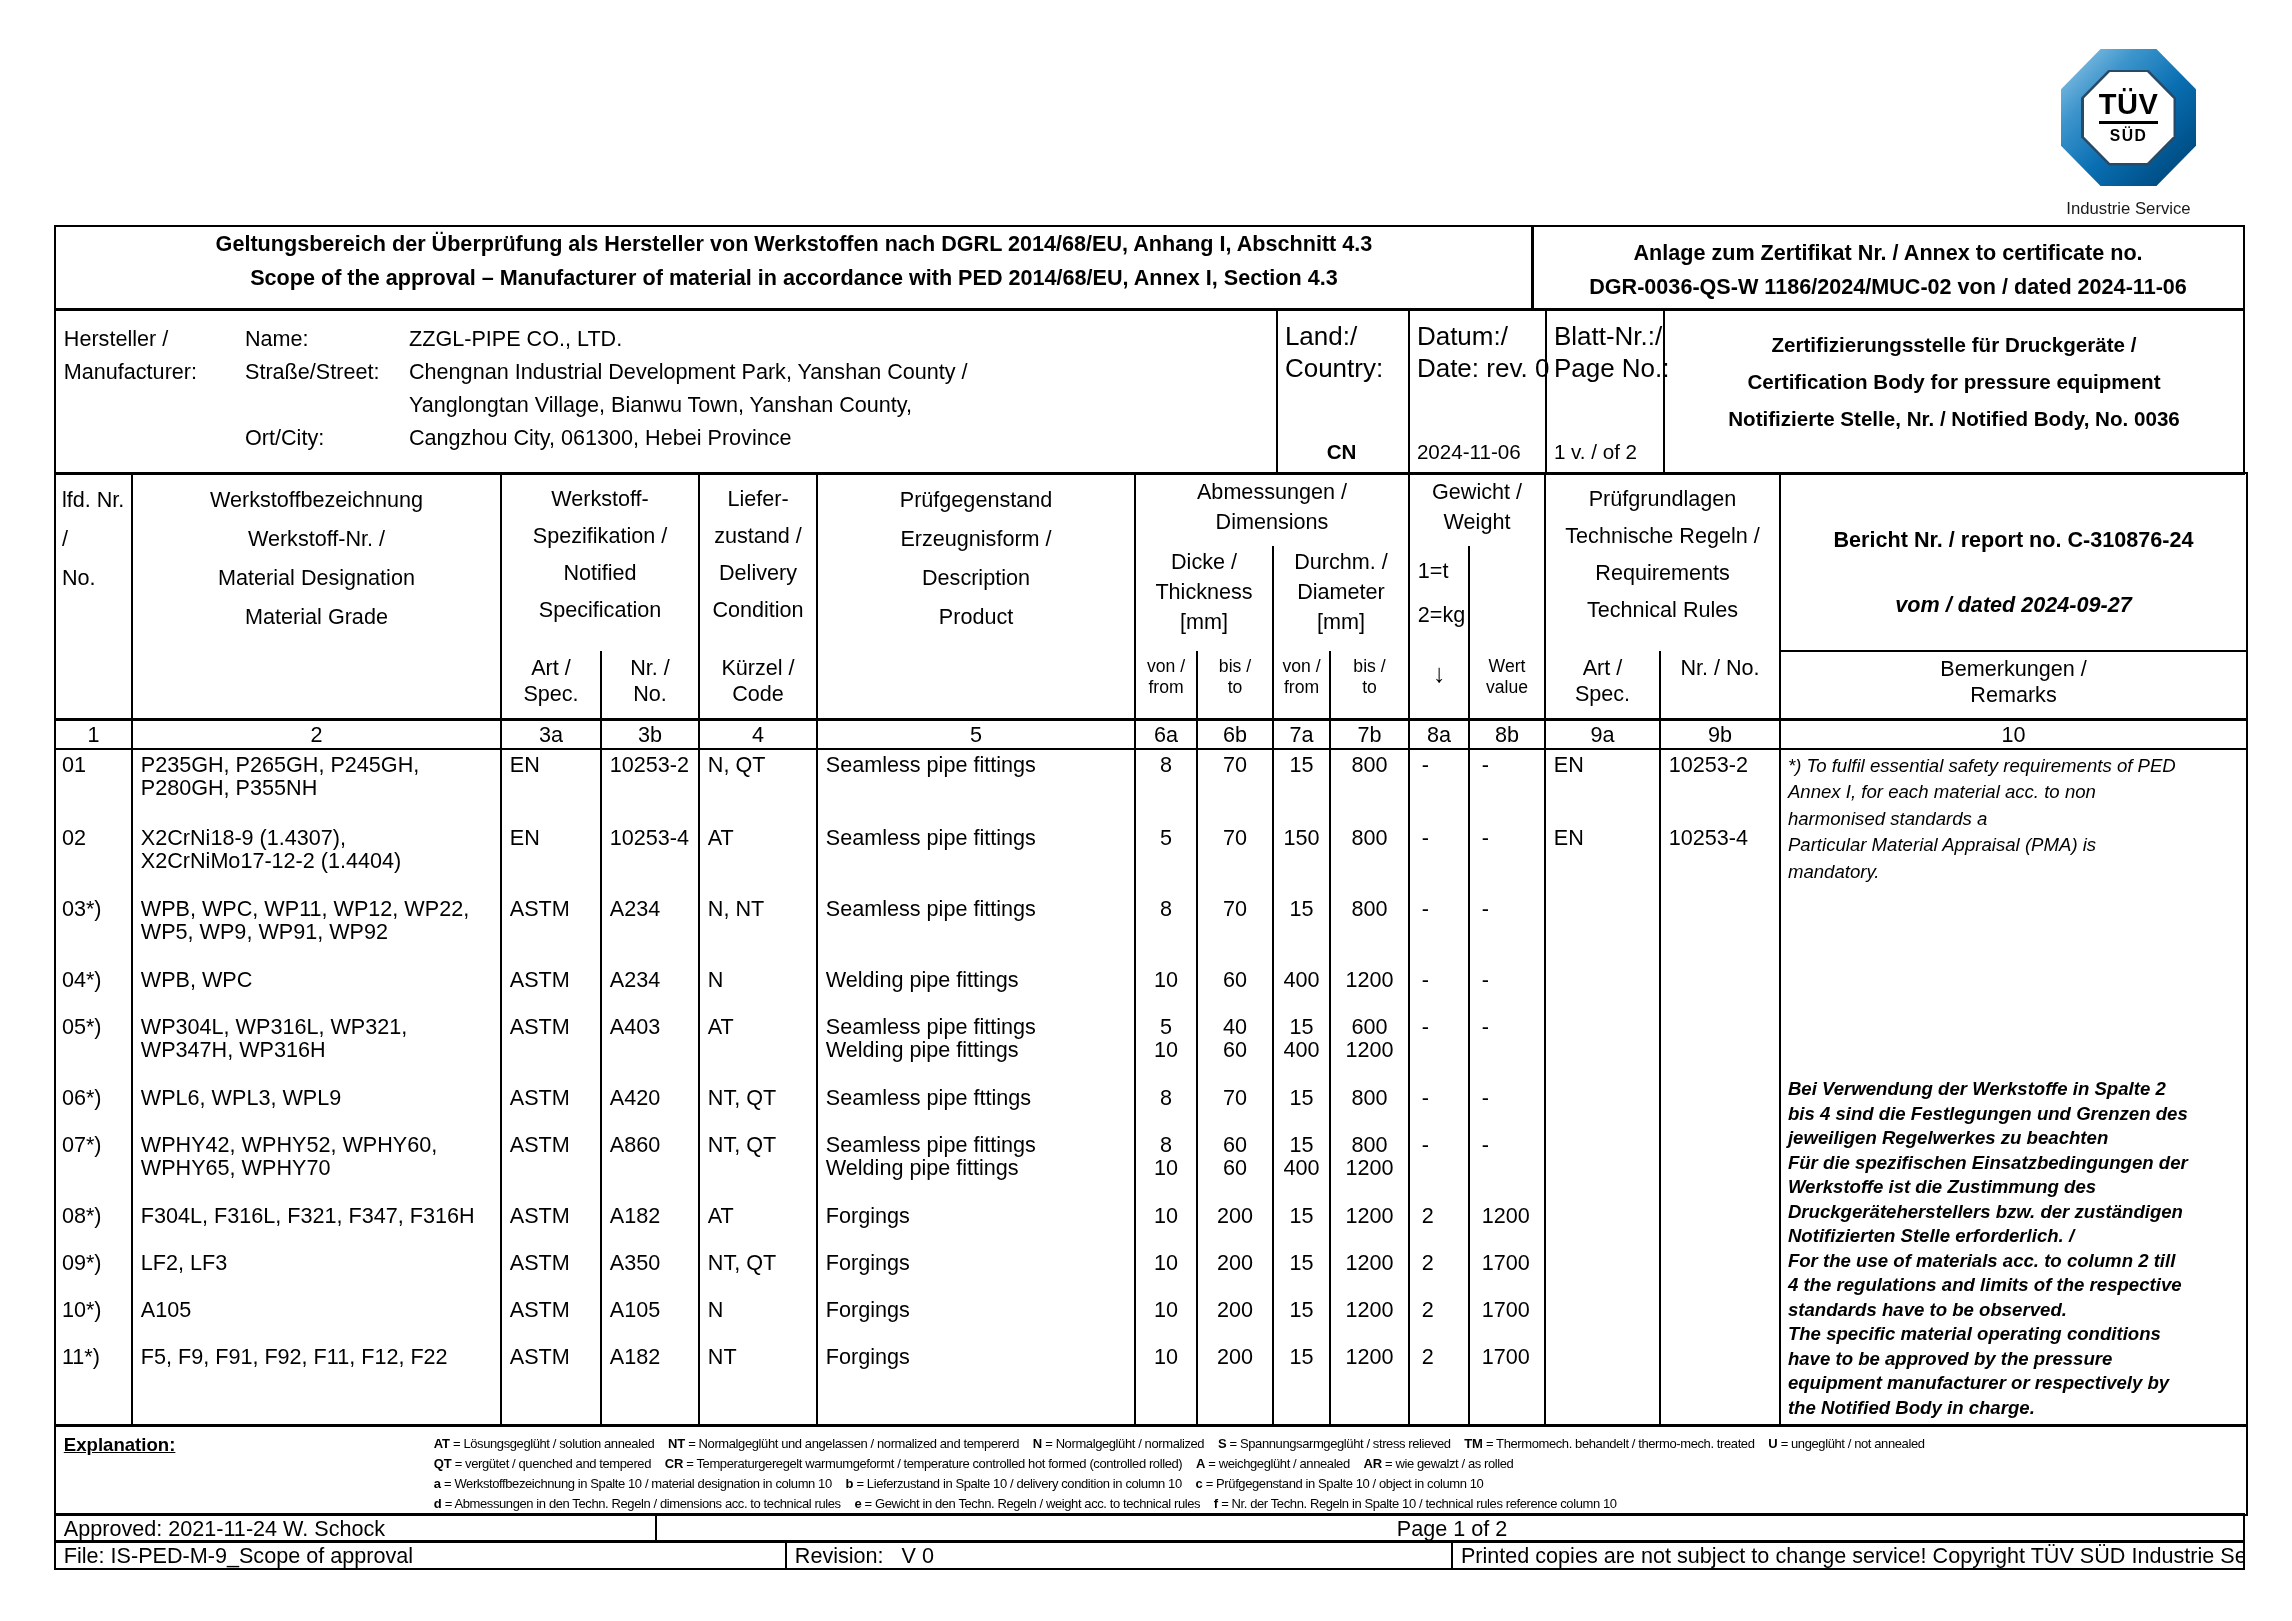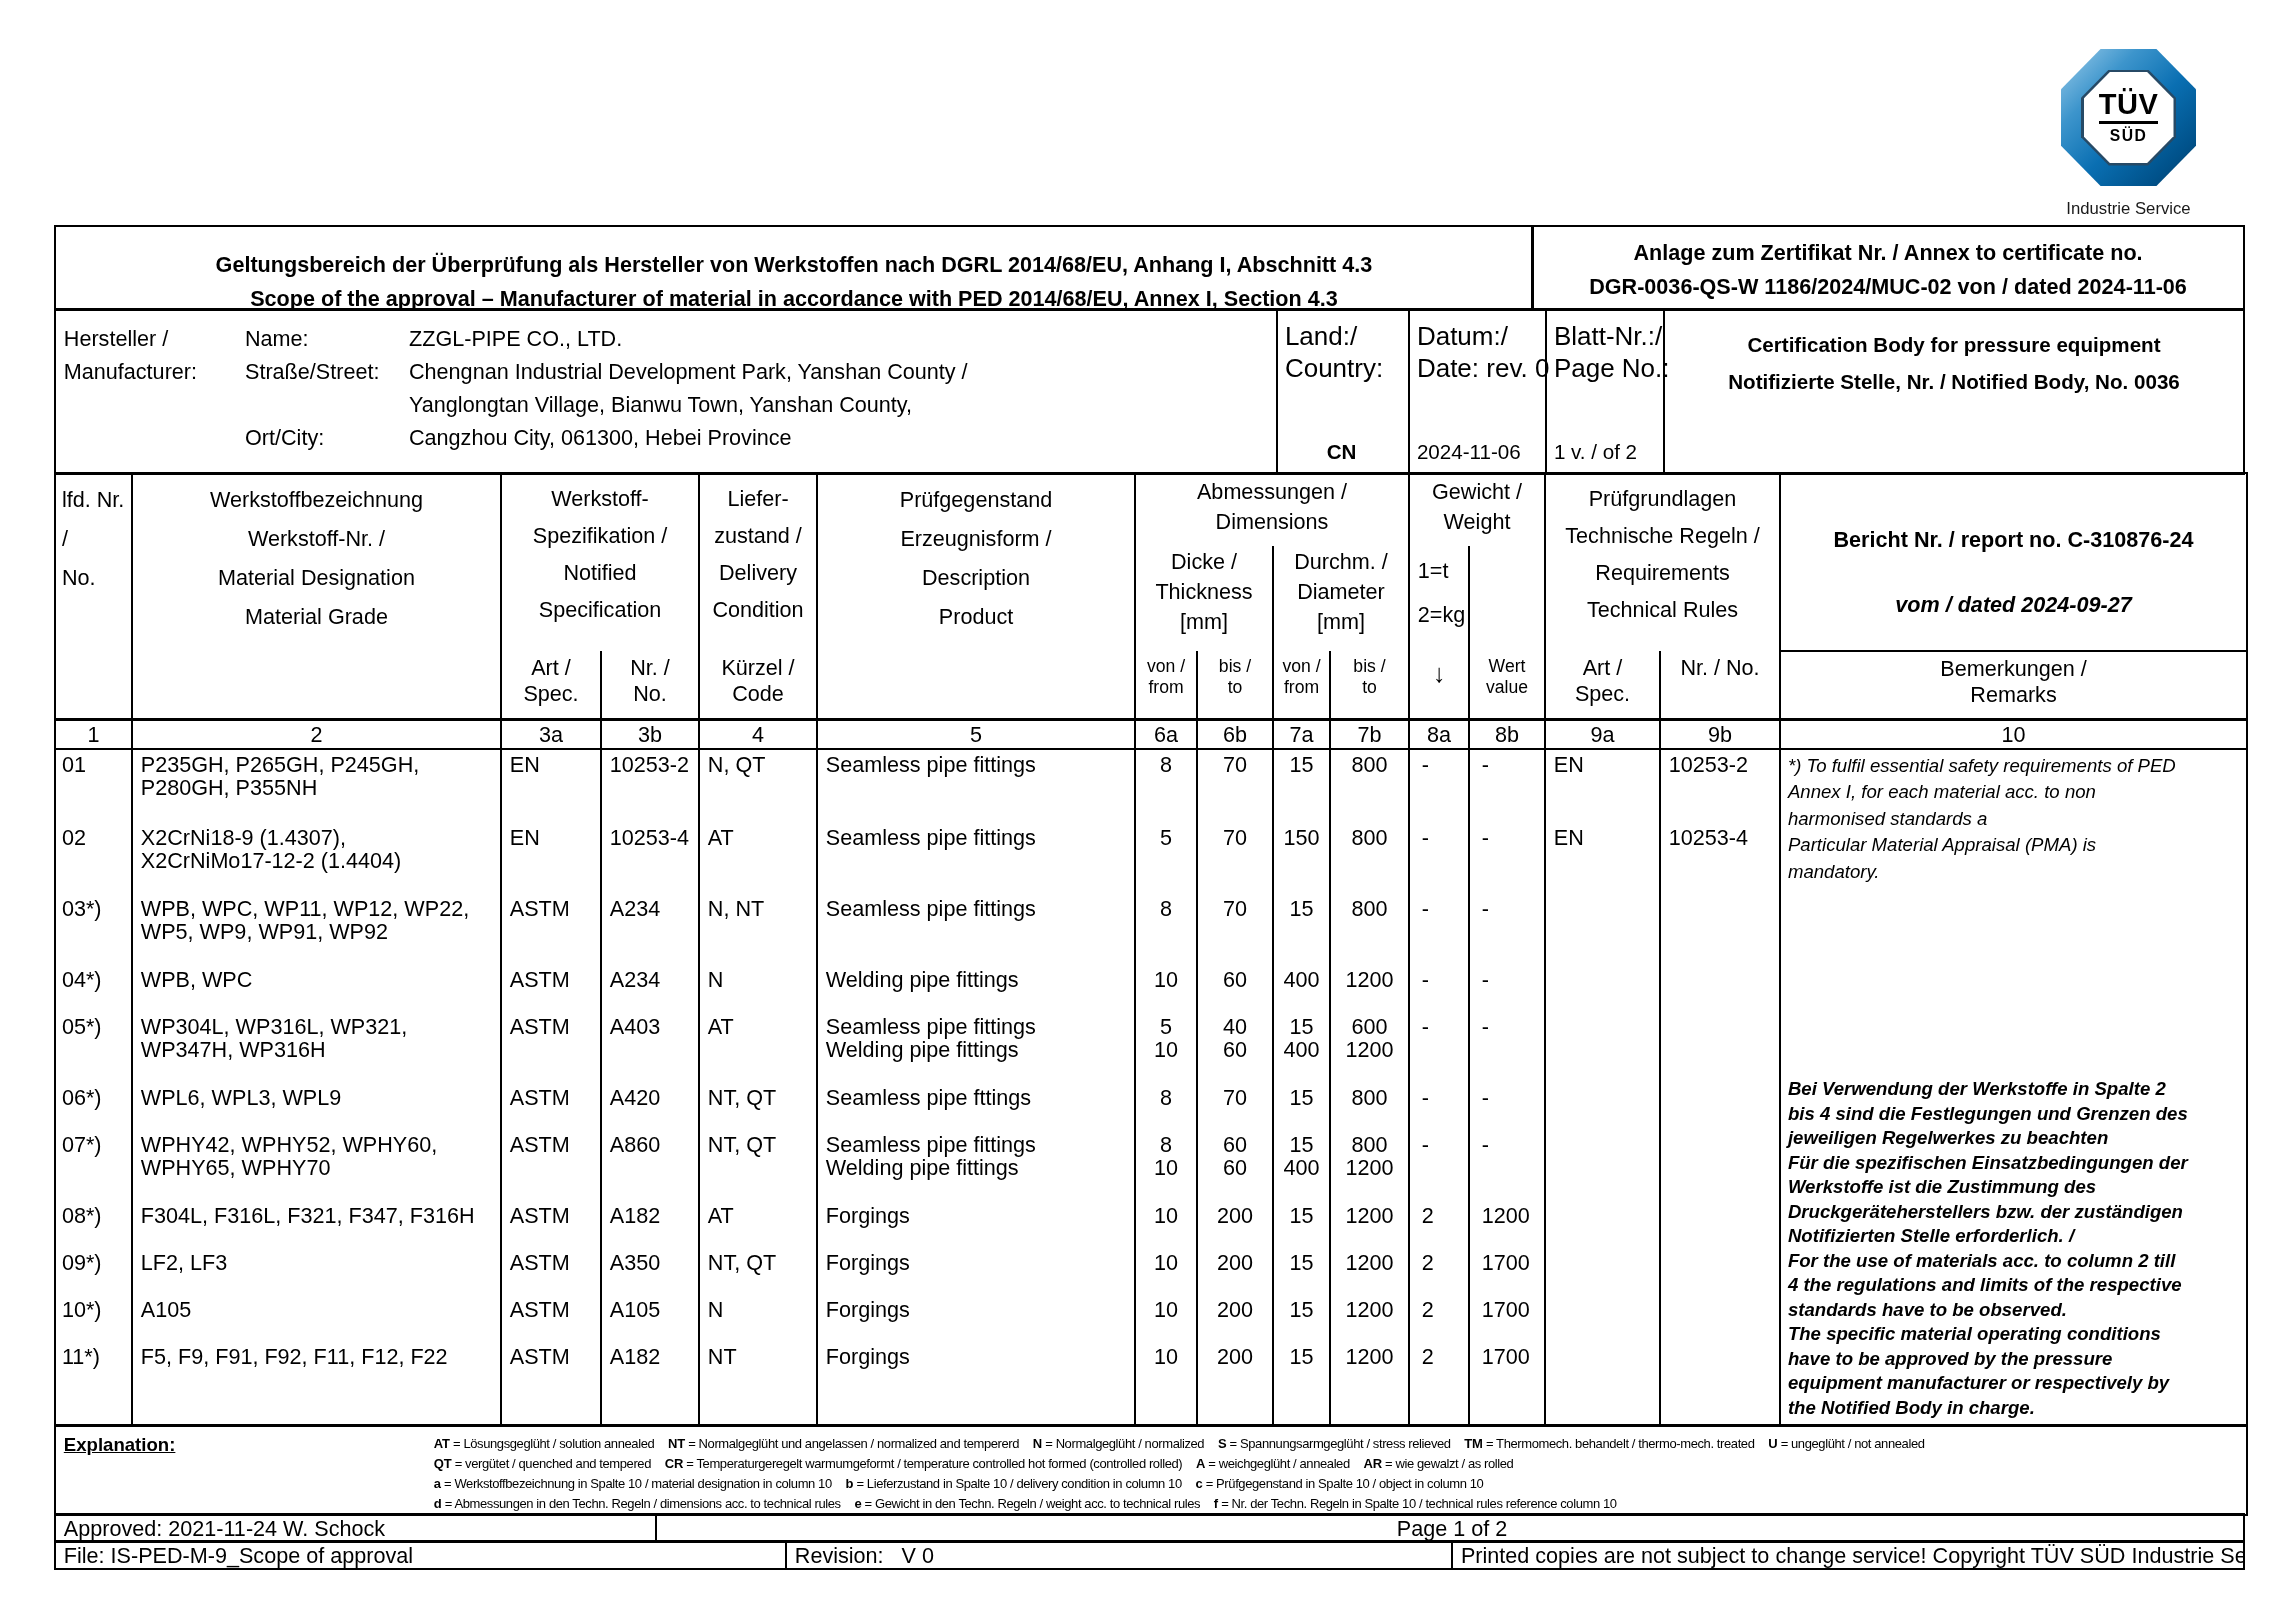--- a/index.html
+++ b/index.html
@@ -6,21 +6,21 @@
   html,body { background:#e8e8e8; }
   .page {
     position: relative; width: 2293px; height: 1621px; background: #fff;
     font-family: "Liberation Sans", "DejaVu Sans", sans-serif; color: #000;
     overflow: hidden; margin: 0 auto;
   }
   .content { position: absolute; left: 54px; top: 225px; width: 2191px; }
 
   
   .top-row { display: flex; }
-  .title-box { width: 1480px; height: 86px; border: 2.9px solid #000; text-align: center; padding-top: 21px; }
+  .title-box { width: 1480px; height: 86px; border: 2.9px solid #000; text-align: center; padding-top: 0; }
   .annex-box { width: 714px; height: 86px; border: 2.9px solid #000; margin-left: -2.9px; text-align: center; padding-top: 8.8px; }
   .title-line { font-size: 21.6px; font-weight: bold; line-height: 34px; }
 
   
   .mfr-row { display: flex; margin-top: -2.9px; border: 2.9px solid #000; height: 167px; font-size: 21.6px; }
   .mfr-main { width: 1220px; display: flex; }
   .mfr-col > div { line-height: 33px; white-space: pre; }
   .mfr-who { width: 189px; padding: 11.8px 0 0 7.8px; }
   .mfr-labels { width: 164px; padding-top: 11.8px; }
   .mfr-values { flex: 1; padding-top: 11.8px; }
@@ -164,20 +164,21 @@
         <div class="lbl">Datum:/</div>
         <div class="lbl">Date: rev. 0</div>
         <div class="val">2024-11-06</div>
       </div>
       <div class="mfr-cell mfr-blatt">
         <div class="lbl">Blatt-Nr.:/</div>
         <div class="lbl">Page No.:</div>
         <div class="val">1 v. / of 2</div>
       </div>
       <div class="mfr-cell mfr-cert">
+        <div>Zertifizierungsstelle für Druckgeräte /</div>
         <div>Certification Body for pressure equipment</div>
         <div>Notifizierte Stelle, Nr. / Notified Body, No. 0036</div>
       </div>
     </div>
 
     <table class="main">
       <colgroup>
         <col style="width:77px">
           <col style="width:369px">
           <col style="width:100px">

